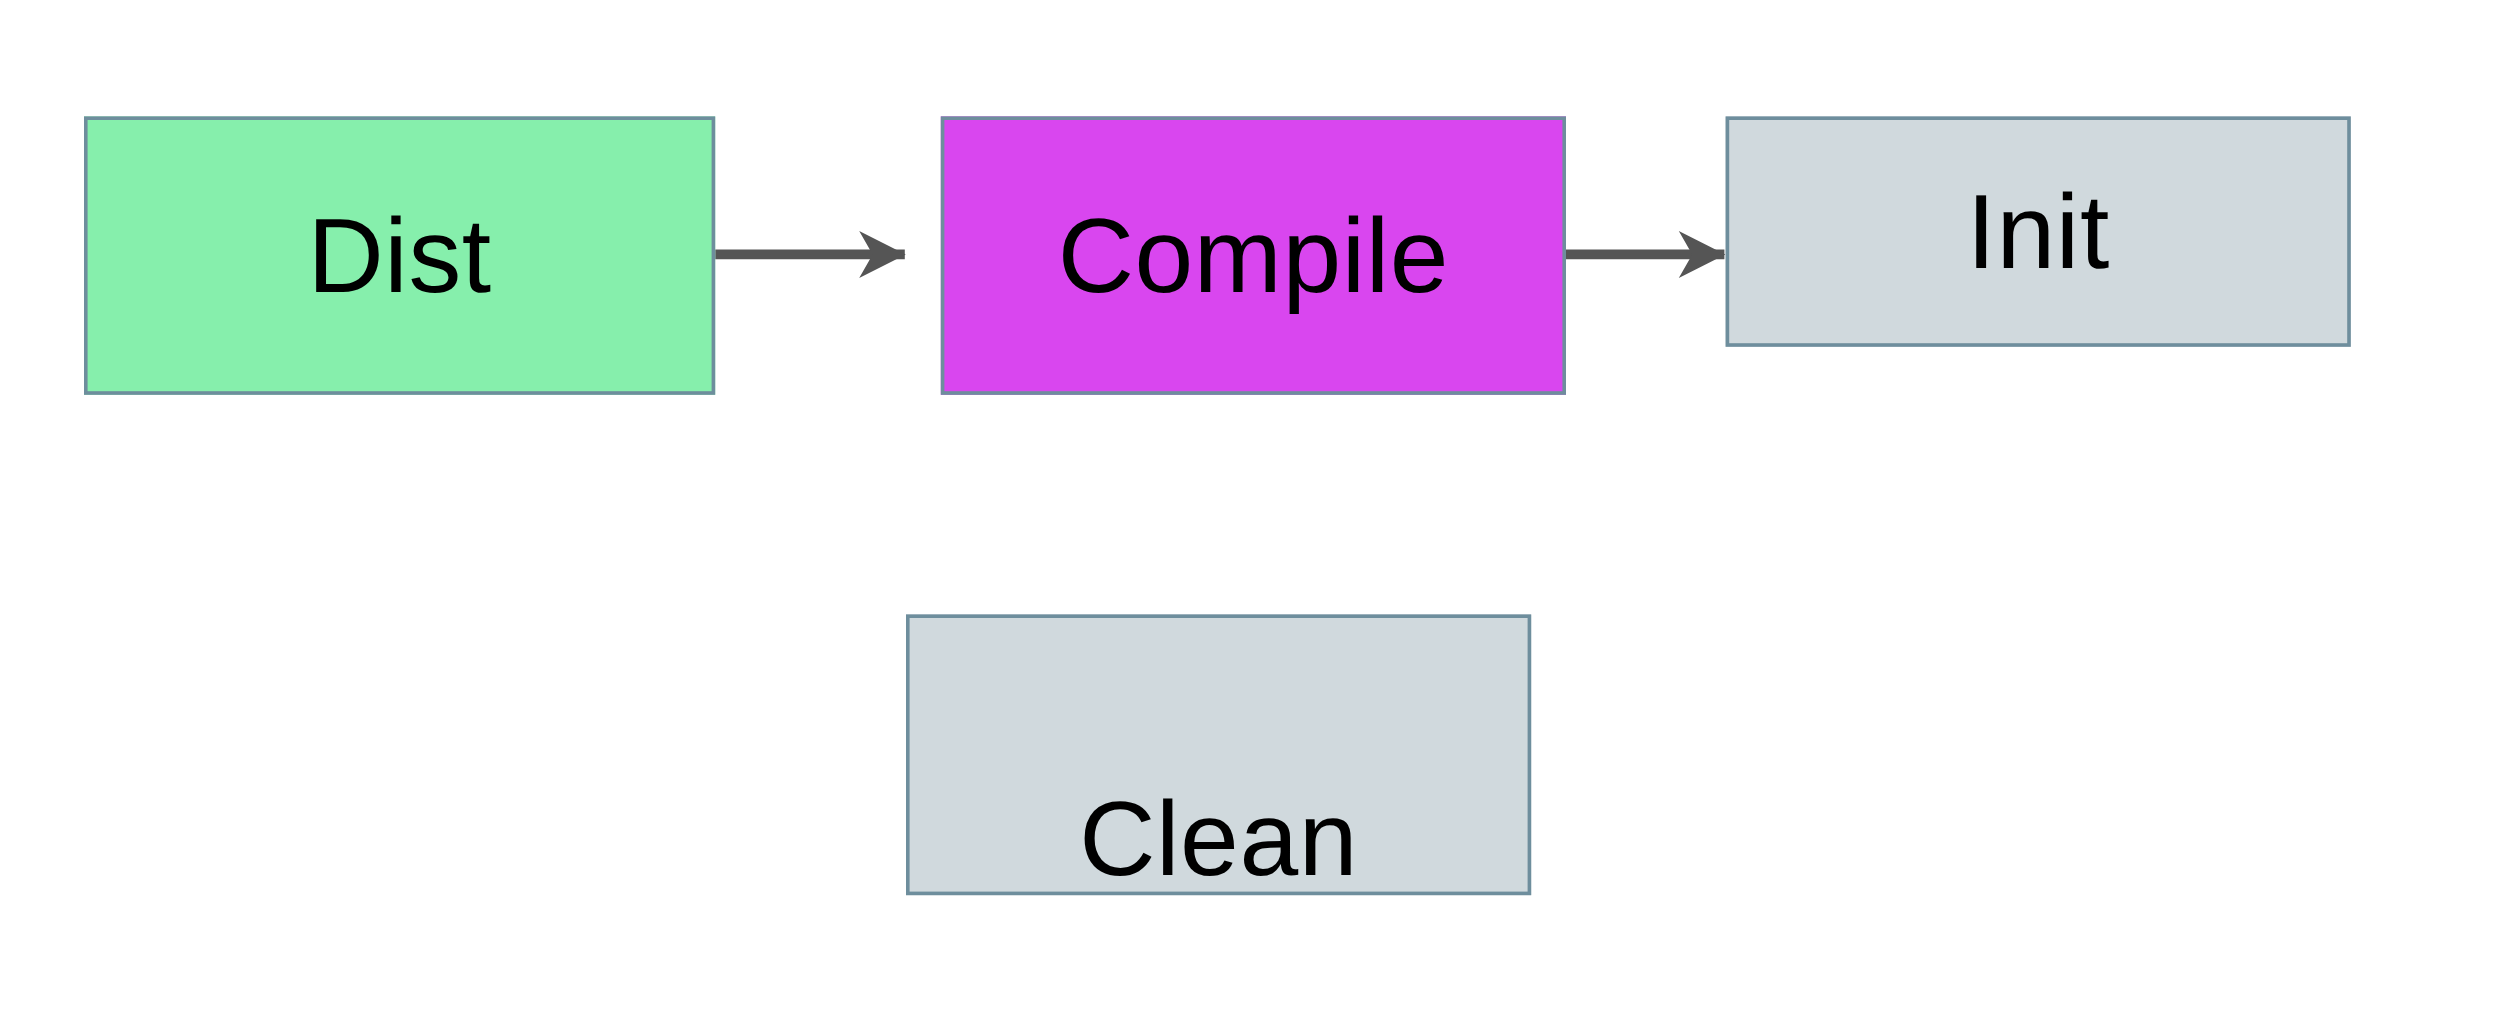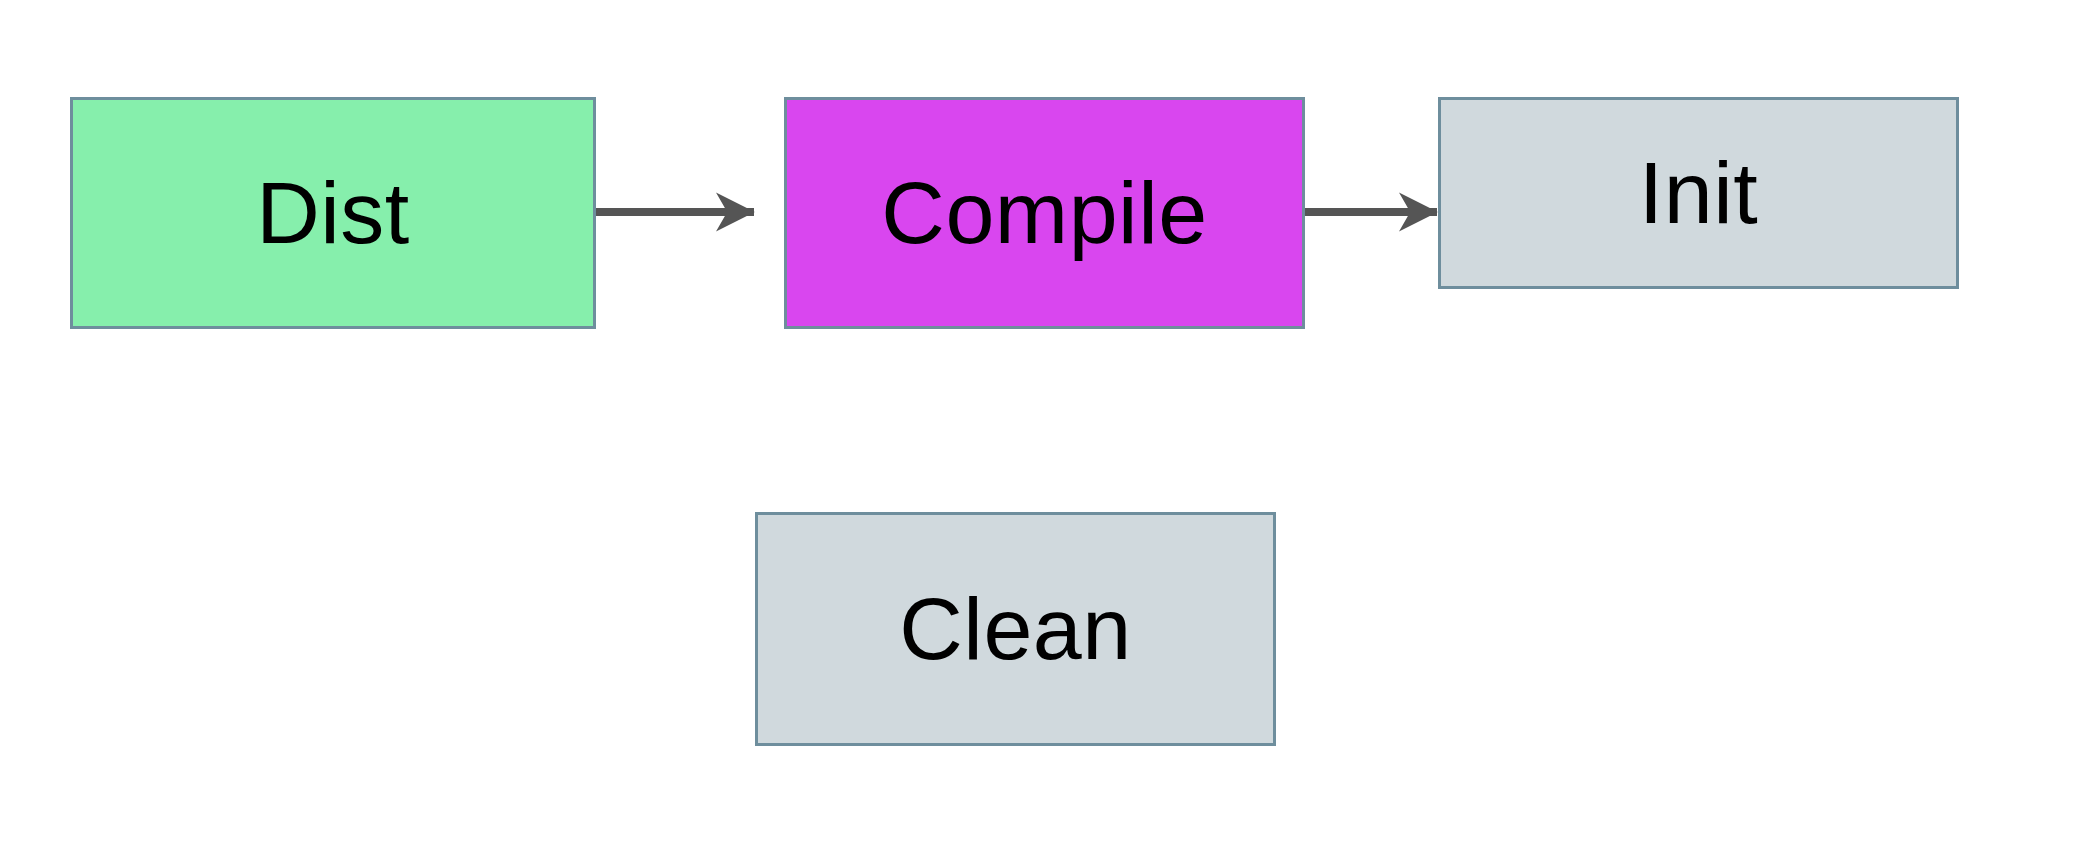--- a/index.html
+++ b/index.html
@@ -71,17 +71,17 @@
   </div>
 
   <div class="node" id="node-1" style="left: 755px; top: 97px; width: 521px; height: 232px; background: #d946ef; border-color: rgb(110, 142, 157); margin-left: 29px;">
     <span class="node-label" style="color: rgb(0, 0, 0);">Compile</span>
   </div>
 
   <div class="node" id="node-2" style="left: 1438px; top: 97px; width: 521px; height: 192px; background: rgb(208, 217, 221); border-color: rgb(110, 142, 157);">
     <span class="node-label" style="color: rgb(0, 0, 0);">Init</span>
   </div>
 
-  <div class="node" id="node-3" style="left: 755px; top: 512px; width: 521px; height: 234px; background: rgb(208, 217, 221); border-color: rgb(110, 142, 157);">
+  <div class="node" id="node-3" style="left: 755px; top: 512px; width: 521px; height: 234px; background: rgb(208, 217, 221); border-color: rgb(110, 142, 157); align-items: flex-end;">
     <span class="node-label" style="color: rgb(0, 0, 0);">Clean</span>
   </div>
 
 </div>
 
 </body></html>

